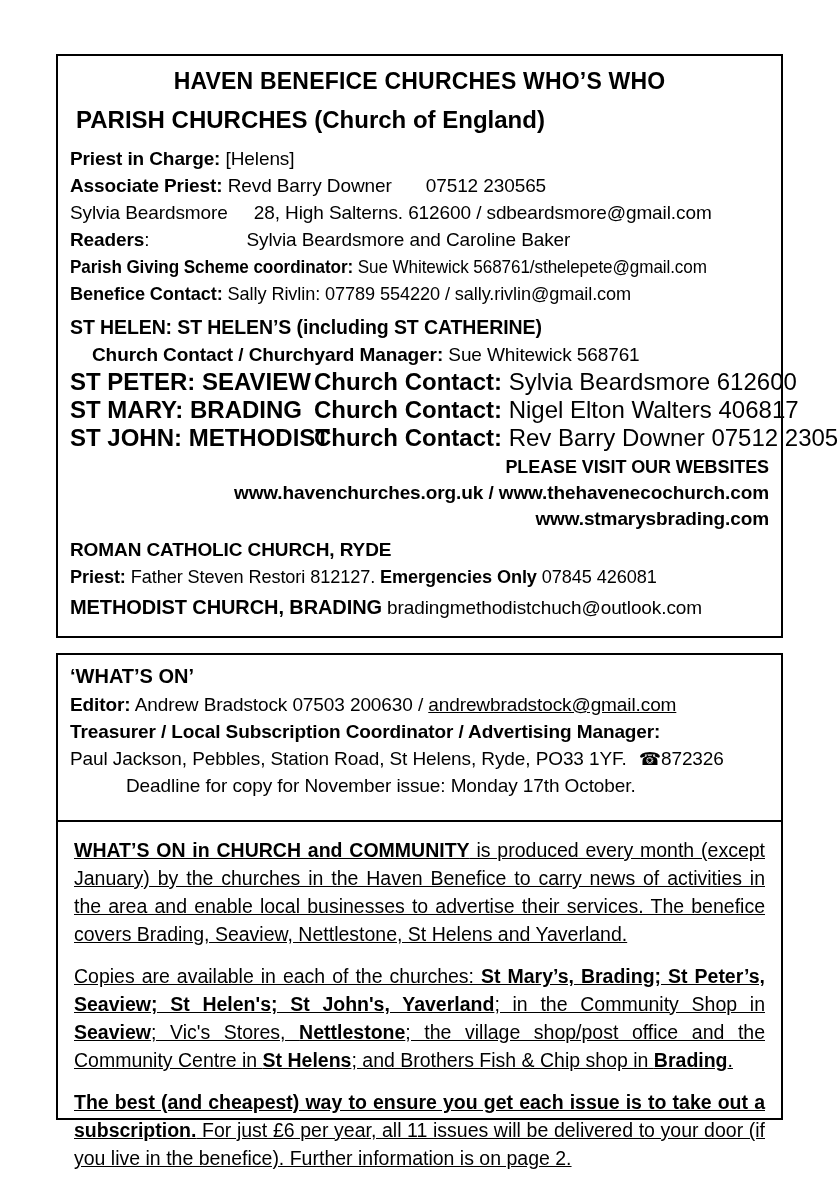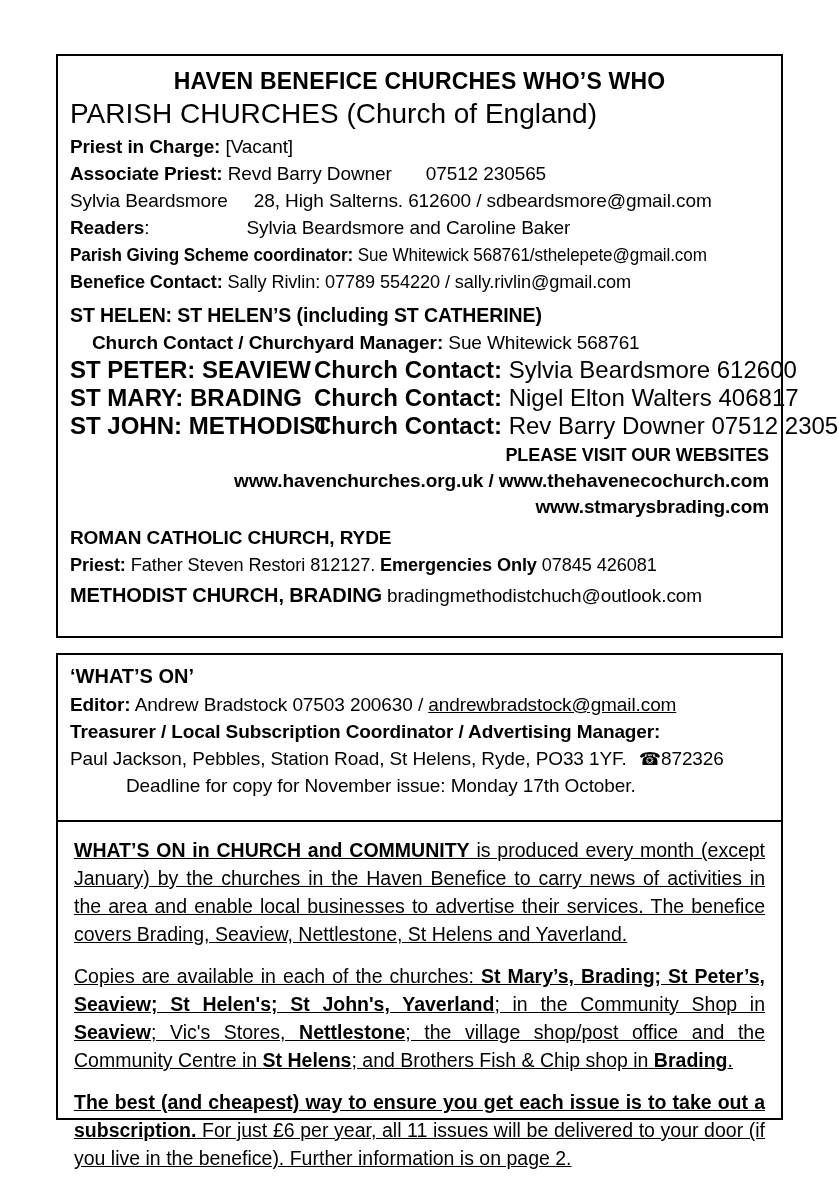--- a/index.html
+++ b/index.html
@@ -56,24 +56,24 @@
     text-align: center;
     font-weight: 700;
     font-size: 23px;
     line-height: 34px;
     letter-spacing: 0.2px;
     margin: 0;
     padding-top: 8px;
   }
 
   .section-head {
-    font-weight: 400;
-    font-size: 28px;
+    font-weight: 700;
+    font-size: 24px;
     line-height: 31px;
-    margin: 0;
+    margin: 6px;
   }
 
   .center { text-align: right; }
   .indent-1 { padding-left: 22px; }
   .indent-2 { padding-left: 56px; }
 
   
   .squeeze {
     transform: scaleX(0.955);
     transform-origin: left center;
@@ -142,21 +142,21 @@
   <div class="box" id="box-parish">
     <div class="box-inner">
 
       <div class="title">HAVEN BENEFICE CHURCHES WHO’S WHO</div>
 
       <div class="section-head">PARISH CHURCHES (Church of England)</div>
 
       <div class="gap-sm"></div>
 
       <div class="ln">
-        <span class="b">Priest in Charge:</span><span> [Vacant]</span>
+        <span class="b">Priest in Charge:</span><span> [Helens]</span>
       </div>
 
       <div class="ln">
         <span class="b">Associate Priest:</span><span> Revd Barry Downer</span><span style="display:inline-block;width:34px"></span><span>07512 230565</span>
       </div>
 
 
       <div class="ln">
         <span>Sylvia Beardsmore</span><span style="display:inline-block;width:26px"></span><span>28, High Salterns. 612600 / sdbeardsmore@gmail.com</span>
       </div>

